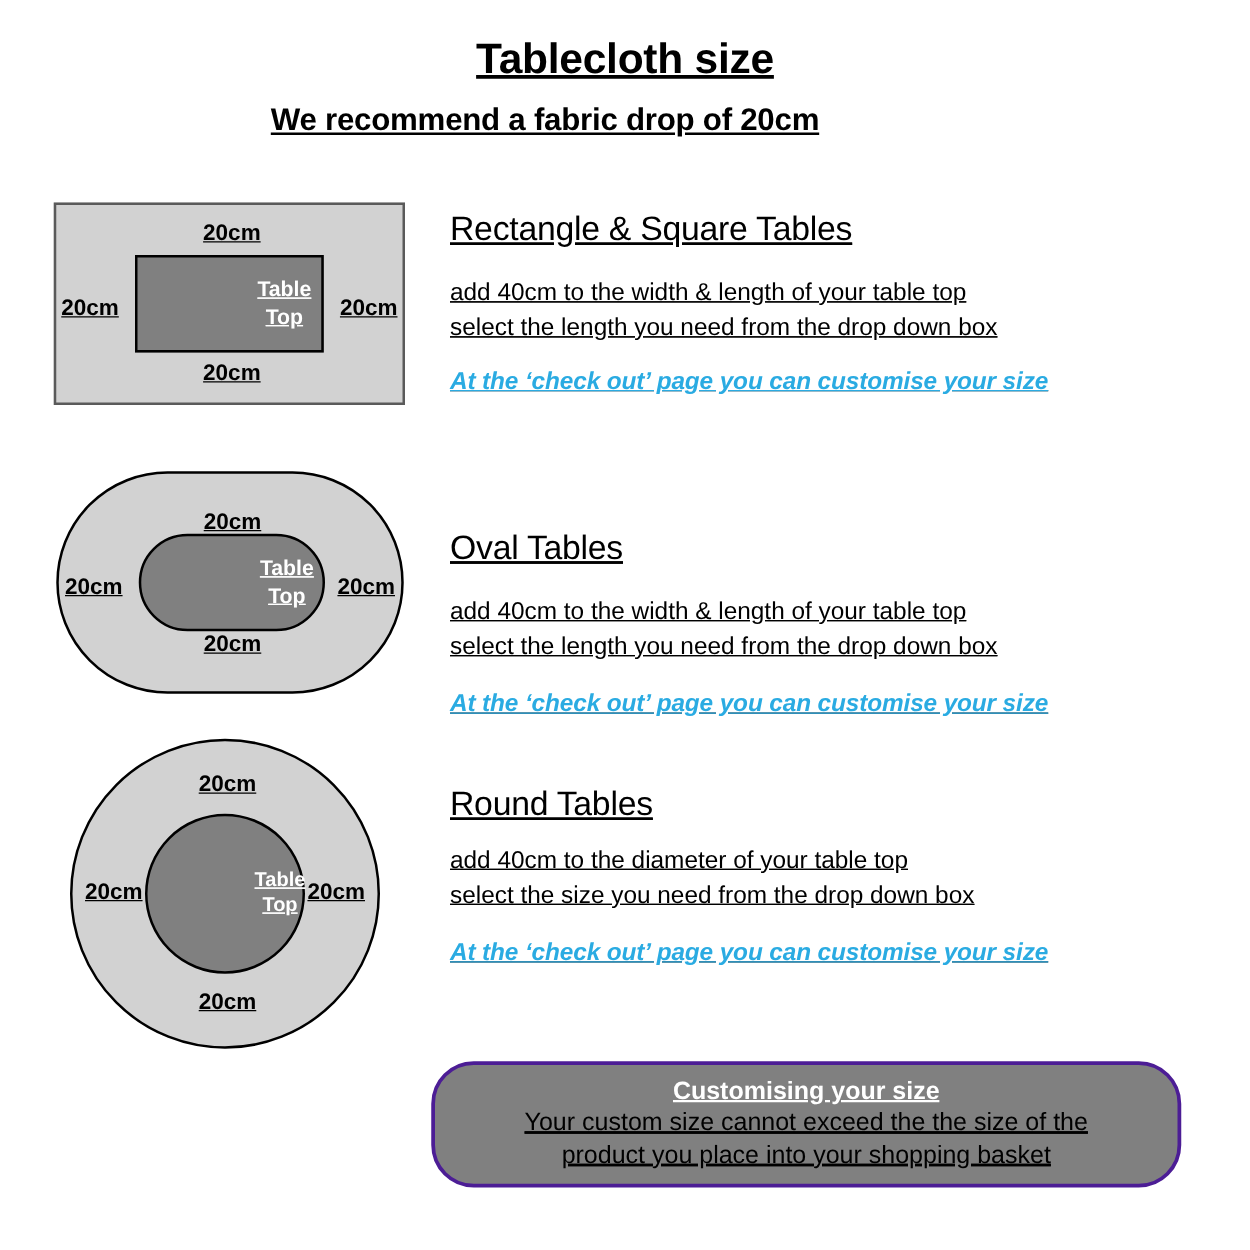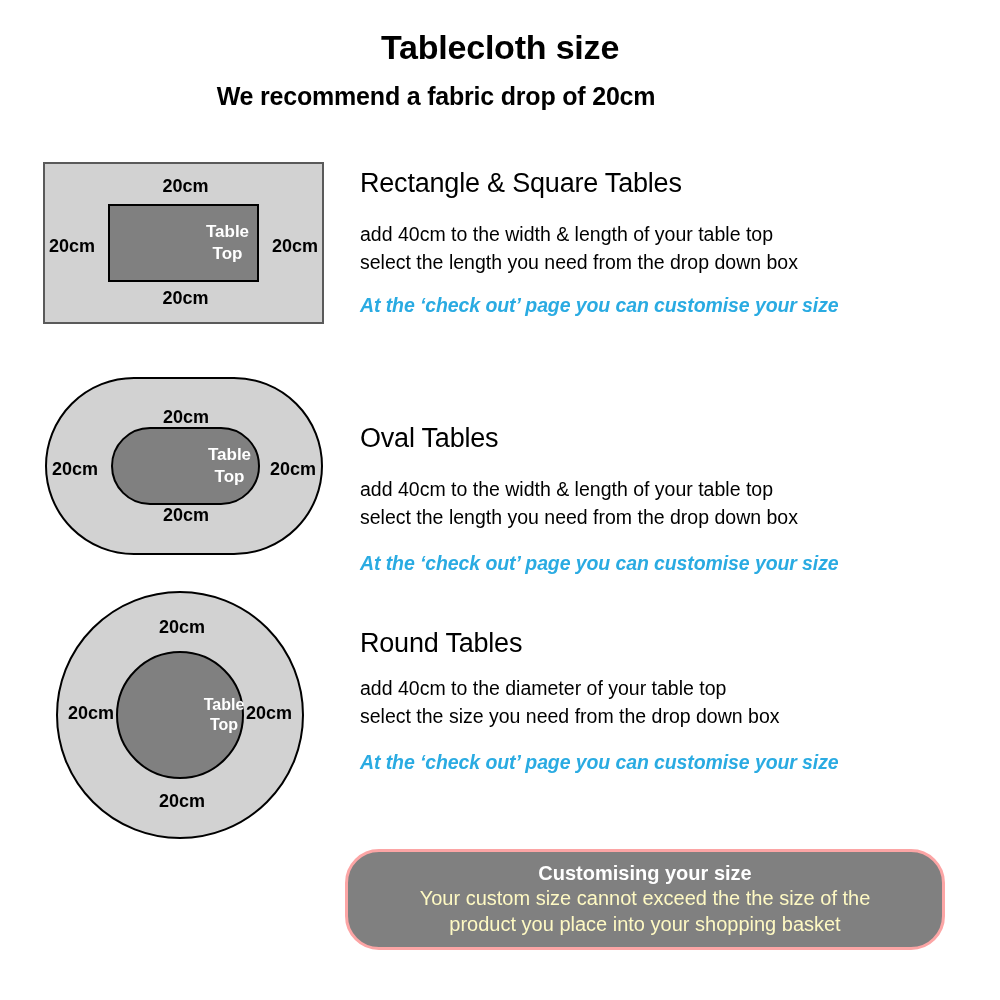--- a/index.html
+++ b/index.html
@@ -1,15 +1,15 @@
 <!DOCTYPE html>
 <html><head>
 <meta charset="utf-8">
 <style>
-  * { box-sizing: border-box; margin: 0; padding: 0; }
+  * { box-sizing: border-box; margin: 0; padding: 0; text-decoration: underline; }
   html, body {
     width: 1000px;
     height: 1000px;
     background: #ffffff;
     font-family: "Liberation Sans", sans-serif;
     overflow: hidden;
   }
   #page {
     position: relative;
     width: 1000px;
@@ -140,38 +140,38 @@
     border: 2px solid #000000;
     border-radius: 50%;
   }
 
   
   #custom-box {
     position: absolute;
     left: 345px; top: 849px;
     width: 600px; height: 101px;
     background: #808080;
-    border: 3px solid #fca5a5;
+    border: 3px solid #4c1d95;
     border-radius: 34px;
     display: flex;
     flex-direction: column;
     align-items: center;
     justify-content: center;
     text-align: center;
     padding: 0 14px;
   }
   #custom-box .cb-title {
     color: #ffffff;
     font-size: 20px;
     font-weight: bold;
     line-height: 1.2;
     margin-bottom: 1px;
   }
   #custom-box .cb-line {
-    color: #fef9c3;
+    color: #000000;
     font-size: 20px;
     font-weight: normal;
     line-height: 1.28;
     white-space: nowrap;
   }
 </style>
 </head>
 <body>
 
 <div id="page">

